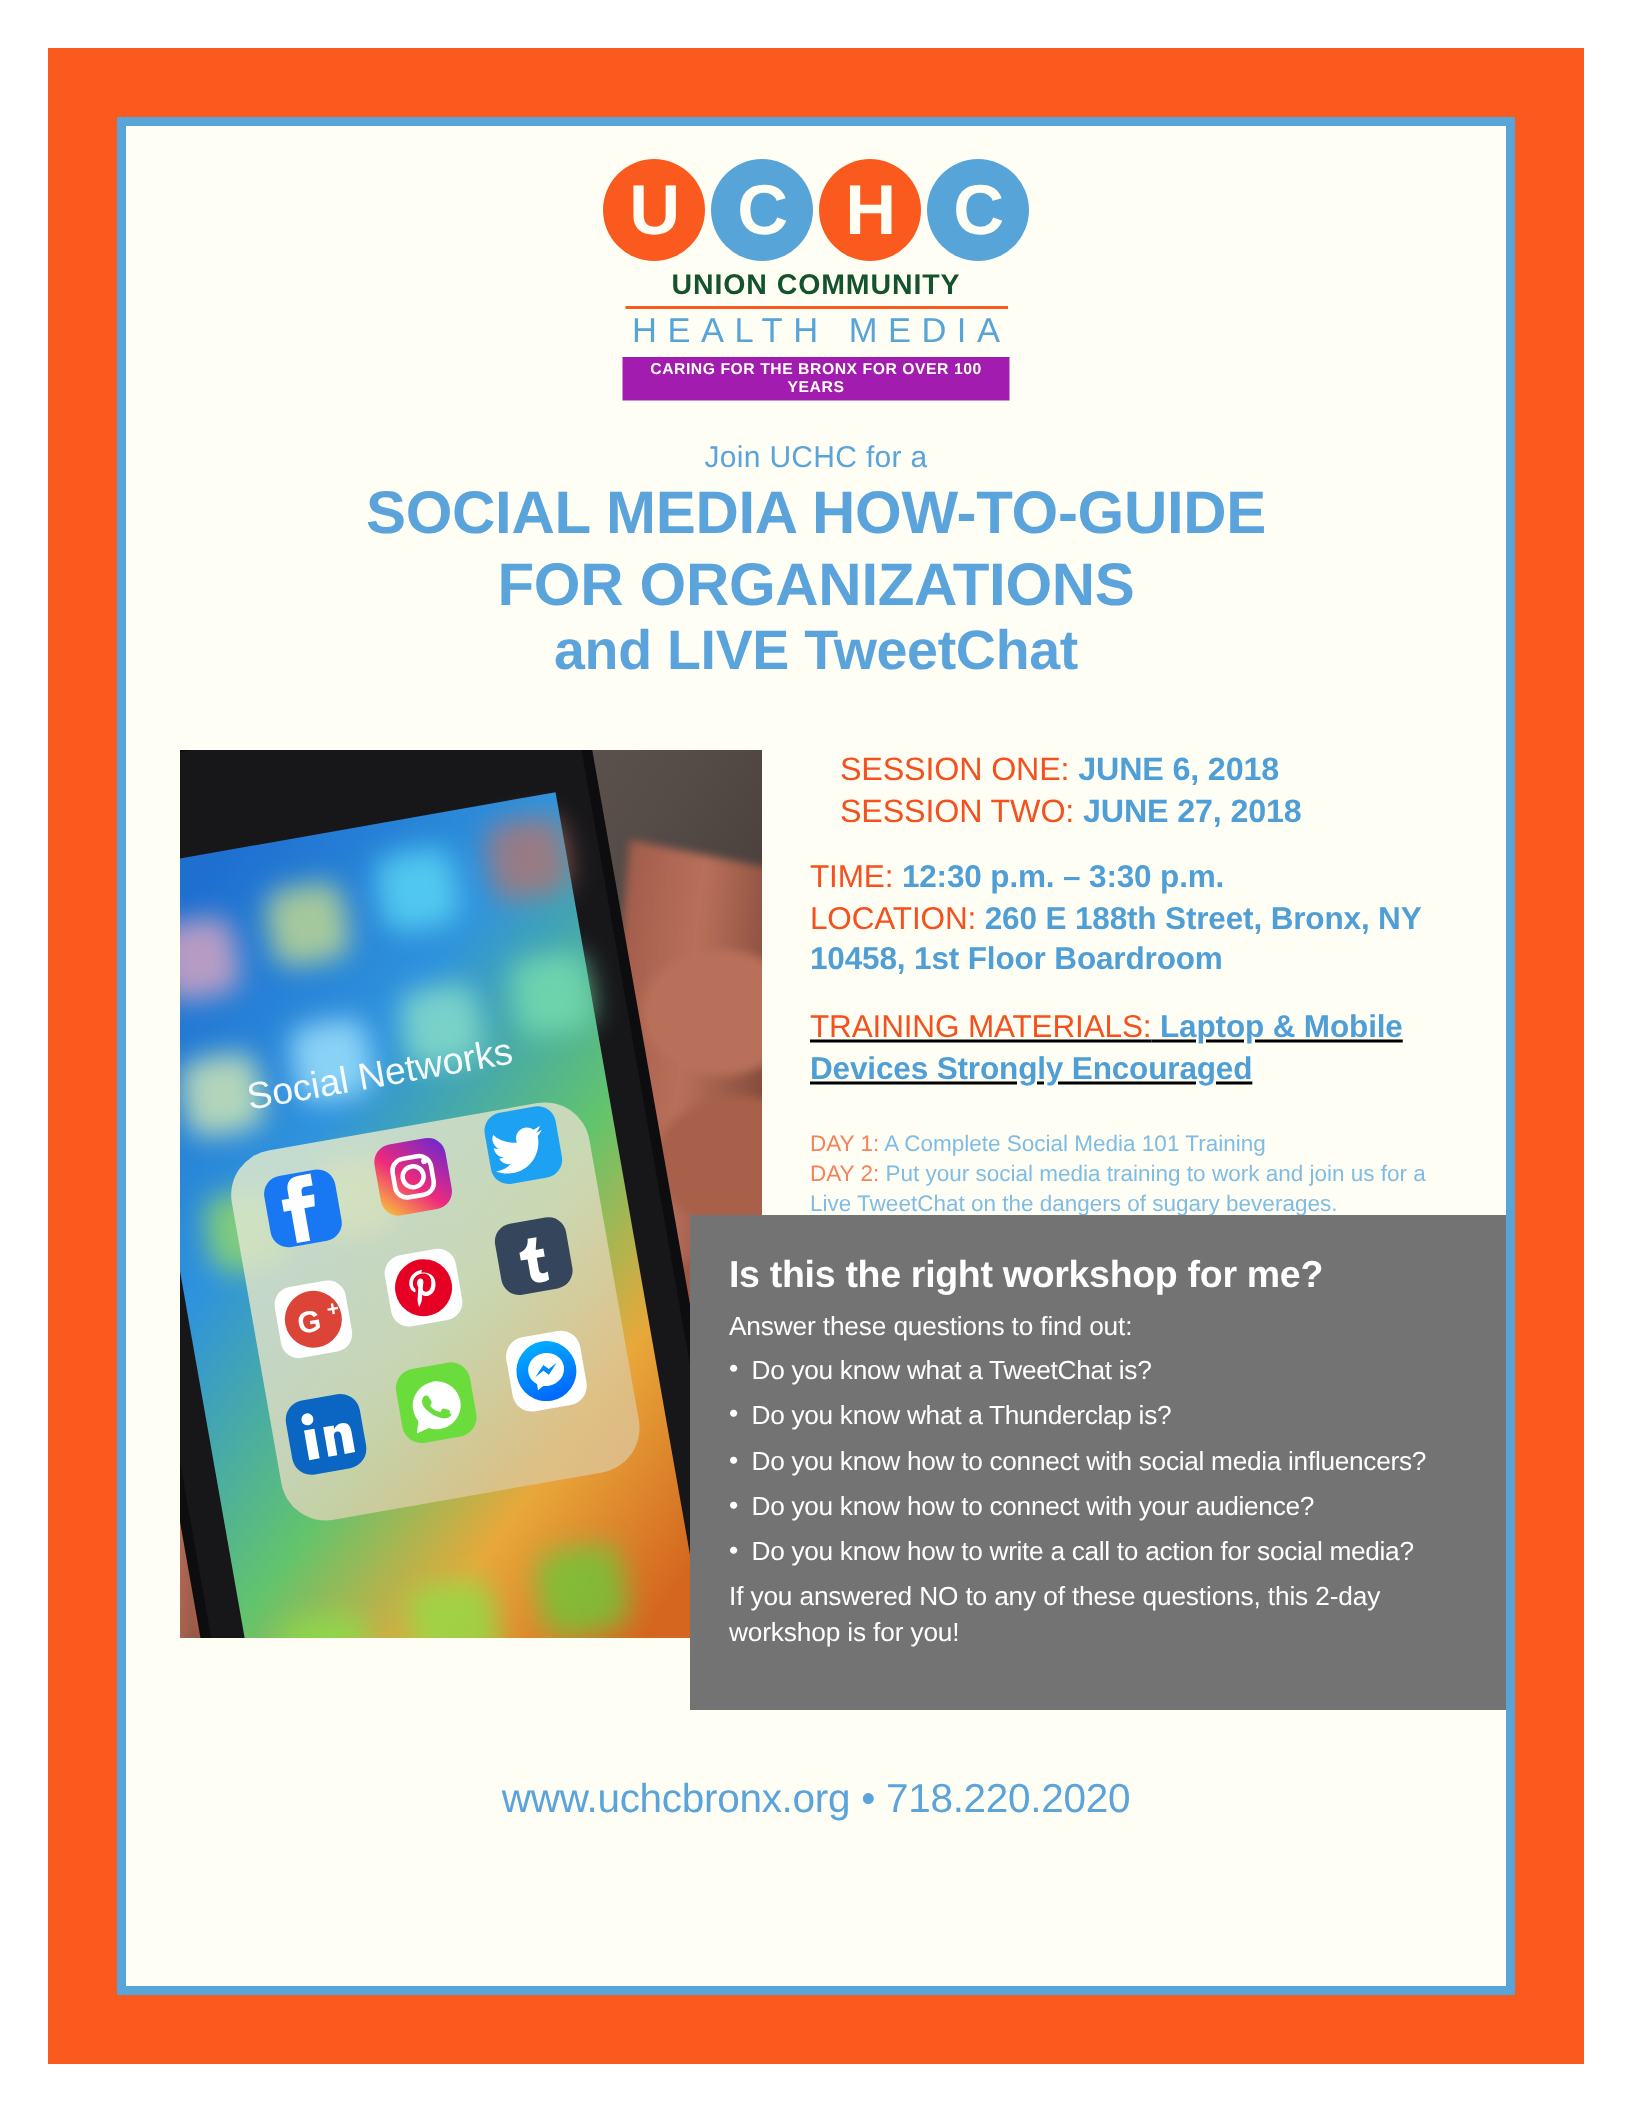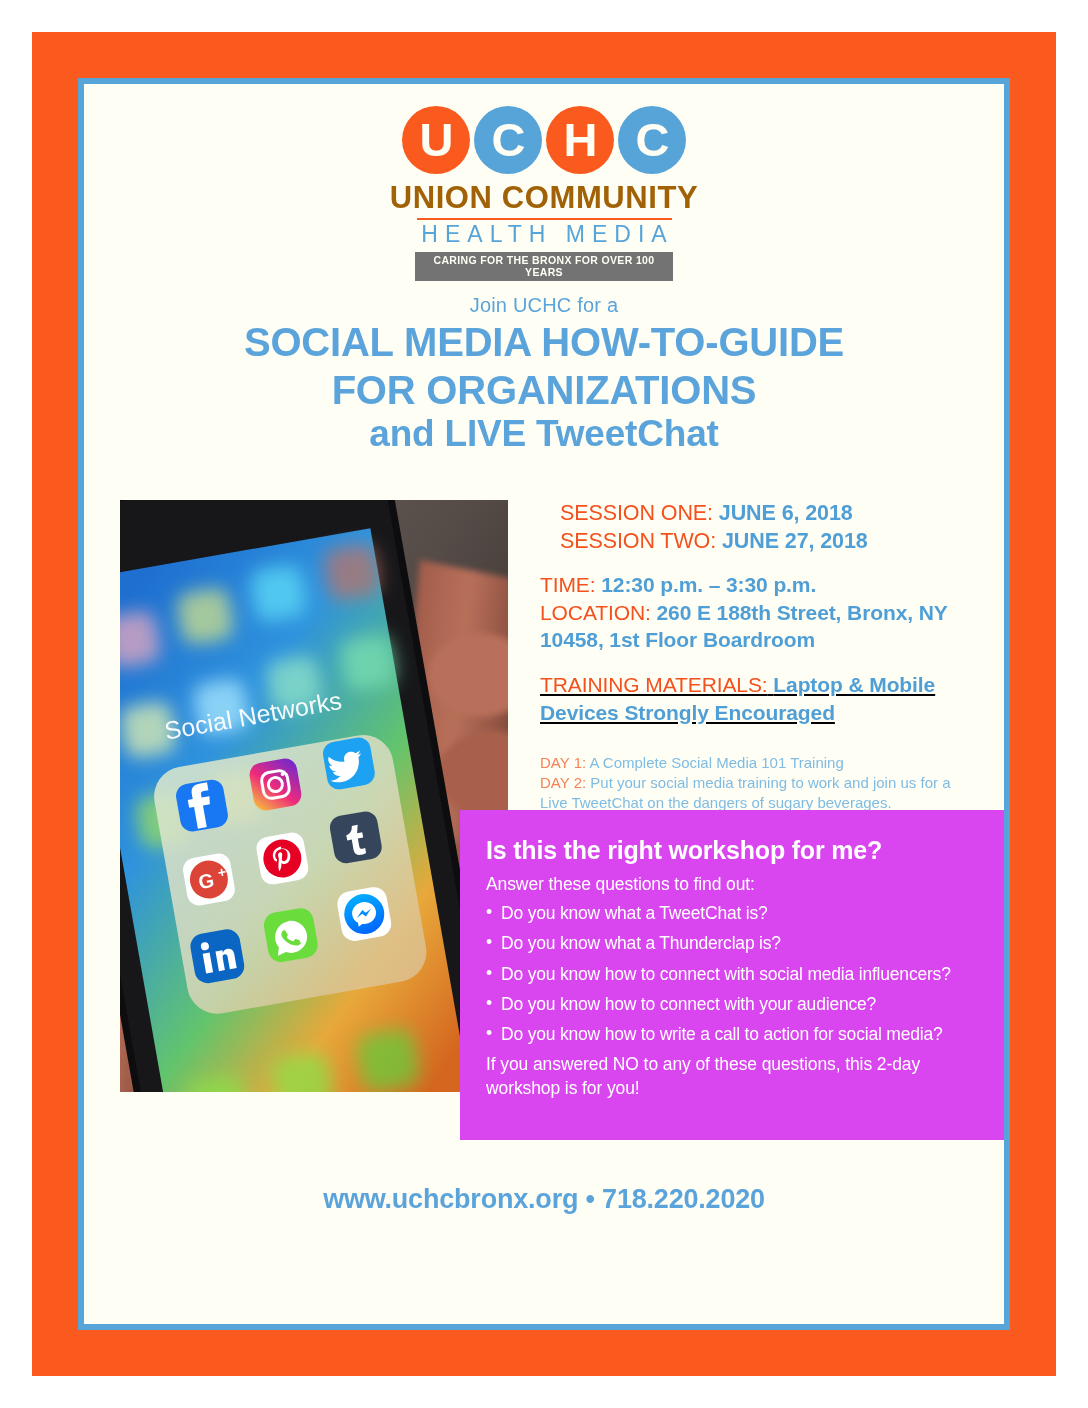--- a/index.html
+++ b/index.html
@@ -70,42 +70,42 @@
     font-weight: bold;
     line-height: 68px;
     text-align: center;
     letter-spacing: -1px;
   }
   .lc-orange { background: #FB5A1E; }
   .lc-blue   { background: #57A4D9; }
 
   .logo-name {
     margin-top: 6px;
-    color: #a16207;
-    font-size: 31px;
+    color: #14532d;
+    font-size: 19px;
     font-weight: bold;
     letter-spacing: 0.6px;
   }
   .logo-divider {
     width: 255px;
     height: 2px;
     background: #FB5A1E;
     margin: 2px auto 1px auto;
   }
   .logo-sub {
     color: #57A4D9;
     font-size: 23px;
     font-weight: normal;
     letter-spacing: 7px;
     padding-left: 7px;
   }
   .logo-tagline {
     margin: 4px auto 0 auto;
     width: 258px;
-    background: #737373;
+    background: #a21caf;
     color: #FFFEF4;
     font-size: 10.5px;
     font-weight: bold;
     letter-spacing: 0.35px;
     padding: 2px 0 3px 0;
   }
 
   
   .title-block {
     position: absolute;
@@ -185,21 +185,21 @@
   }
   .det-days .day-tag { color: #F4825A; }
 
   
   .qbox {
     position: absolute;
     left: 376px;
     top: 726px;
     width: 544px;
     height: 330px;
-    background: #d946ef;
+    background: #737373;
     color: #ffffff;
     box-sizing: border-box;
     padding: 26px 22px 0 26px;
   }
   .qbox-title {
     font-size: 25px;
     font-weight: bold;
     letter-spacing: -0.2px;
     margin-bottom: 9px;
   }
@@ -245,21 +245,21 @@
   }
   .footer-line1 {
     font-size: 26px;
     line-height: 1.32;
     letter-spacing: -0.1px;
   }
   .footer-line1 b { font-weight: bold; }
   .footer-line2 {
     margin-top: 14px;
     font-size: 27px;
-    font-weight: bold;
+    font-weight: normal;
     letter-spacing: -0.2px;
   }
 </style>
 </head>
 <body>
 
 <div class="page">
   <div class="orange-frame"></div>
   <div class="blue-rule"></div>
 

